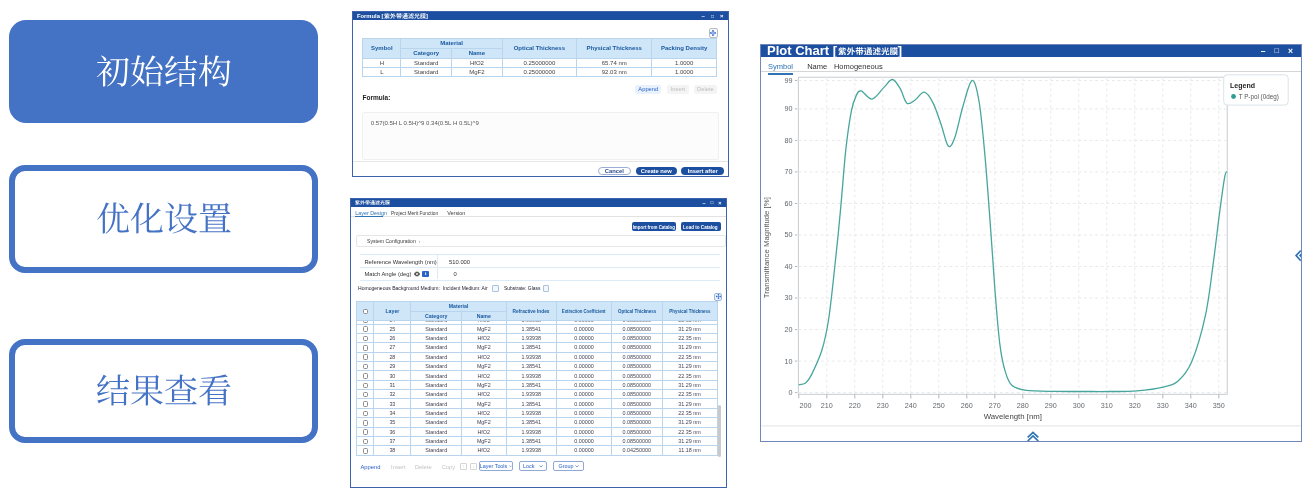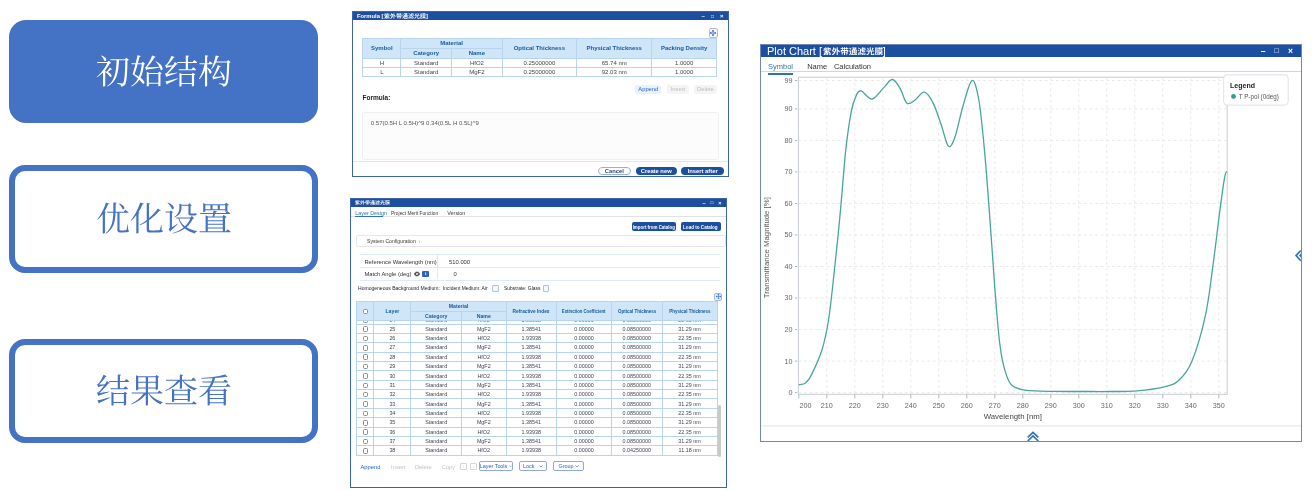--- a/index.html
+++ b/index.html
@@ -409,21 +409,21 @@
         </svg></div>
  <div class="abs" style="left:168.5px;top:262.9px;width:28.2px;height:9.6px;border:1px solid #8fa9d8;border-radius:2px;color:#2a62c9;font-size:5.4px;display:flex;align-items:center;justify-content:space-between;padding:0 3px">Lock <svg width="4" height="2.4" viewBox="0 0 10 6">
           <path d="M1 1 L5 5 L9 1" stroke="#2a62c9" stroke-width="1.6" fill="none"></path>
         </svg></div>
  <div class="abs" style="left:202.6px;top:262.9px;width:31.2px;height:9.6px;border:1px solid #8fa9d8;border-radius:2px;color:#2a62c9;font-size:5.4px;display:flex;align-items:center;justify-content:center;gap:1.5px">Group <svg width="4" height="2.4" viewBox="0 0 10 6">
           <path d="M1 1 L5 5 L9 1" stroke="#2a62c9" stroke-width="1.6" fill="none"></path>
         </svg></div>
 </div>
 
 <div class="win" id="winC" style="left:759.5px;top:43.5px;width:542.5px;height:398.5px;border-color:#6f87bb">
- <div class="tbar" style="height:12.6px;font-size:11px;font-weight:normal;padding-left:6.5px">
+ <div class="tbar" style="height:12.6px;font-size:13px;font-weight:bold;padding-left:6.5px">
   <span>Plot Chart [</span>
         <span style="margin:0 0 0 0.5px;display:inline-flex">
           <svg width="60.2" height="8.6" viewBox="0 0 7000 1000" fill="#ffffff">
             <path transform="translate(0,880) scale(1,-1)" d="M611 70C687 33 786 -27 839 -66L938 -4C881 31 785 86 708 123ZM257 113C206 72 120 30 41 3C68 -15 110 -51 131 -71C207 -38 302 18 364 72ZM173 274C195 283 226 289 382 302C320 274 268 253 240 243C179 220 142 207 102 203C113 173 128 120 132 100C166 112 208 118 445 137V27C445 15 440 12 425 12C410 12 354 11 307 13C323 -15 342 -57 349 -90C419 -90 471 -89 512 -74C554 -57 566 -31 566 23V146L784 163C812 133 835 105 851 82L957 129C912 189 821 275 748 334L650 292L704 243L441 227C545 269 648 319 743 377L670 460C638 438 604 417 569 397L421 387C463 406 503 426 541 448L479 501L506 505L504 598L379 583V664H499V759H379V850H264V570L202 563V776H95V551L33 545L43 439C148 453 288 473 428 493C350 444 259 406 228 395C194 381 169 373 143 370C154 343 168 295 173 274ZM849 800C800 774 726 747 650 725V850H531V606C531 502 560 472 682 472C706 472 803 472 829 472C918 472 950 500 963 608C931 614 884 630 860 647C856 582 849 571 817 571C794 571 715 571 697 571C656 571 650 575 650 607V628C747 649 854 679 938 715Z"></path>
             <path transform="translate(1000,880) scale(1,-1)" d="M200 850C169 678 109 511 22 411C50 393 102 355 123 335C174 401 218 490 254 590H405C391 505 371 431 344 365C308 393 266 424 234 447L162 365C201 334 253 293 291 258C226 150 136 73 25 22C55 1 105 -49 125 -79C352 35 501 278 549 683L463 708L440 704H291C302 745 312 787 321 829ZM589 849V-90H715V426C776 361 843 288 877 238L979 319C931 382 829 480 760 548L715 515V849Z"></path>
             <path transform="translate(2000,880) scale(1,-1)" d="M67 522V300H171V-3H291V232H434V-90H559V232H730V113C730 103 726 100 714 99C702 99 660 99 623 101C638 72 653 29 659 -4C722 -4 770 -3 806 14C843 31 852 59 852 112V300H935V522ZM434 336H184V422H434ZM559 336V422H813V336ZM687 846V746H559V845H438V746H317V846H197V746H48V645H197V561H317V645H438V563H559V645H687V560H807V645H954V746H807V846Z"></path>
             <path transform="translate(3000,880) scale(1,-1)" d="M46 742C105 690 185 617 221 570L307 652C268 697 186 766 127 814ZM274 467H33V356H159V117C116 97 69 60 25 16L98 -85C141 -24 189 36 221 36C242 36 275 5 315 -18C385 -58 467 -69 591 -69C698 -69 865 -63 943 -59C945 -28 962 26 975 56C870 42 703 33 595 33C486 33 396 39 331 78C307 92 289 105 274 115ZM370 818V727H727C701 707 673 688 645 672C599 691 552 709 513 723L436 659C480 642 531 620 579 598H361V80H473V231H588V84H695V231H814V186C814 175 810 171 799 171C788 171 753 170 722 172C734 146 747 106 752 77C812 77 856 78 887 94C919 110 928 135 928 184V598H794L796 600L743 627C810 668 875 718 925 767L854 824L831 818ZM814 512V458H695V512ZM473 374H588V318H473ZM473 458V512H588V458ZM814 374V318H695V374Z"></path>
             <path transform="translate(4000,880) scale(1,-1)" d="M534 206V37C534 -45 556 -69 649 -69C667 -69 744 -69 762 -69C835 -69 859 -39 868 77C843 83 806 97 788 110C784 22 779 9 752 9C735 9 675 9 662 9C633 9 628 12 628 37V206ZM444 207C432 139 408 51 379 -4L457 -34C486 21 506 112 519 182ZM627 238C664 188 708 120 726 77L798 121C778 164 734 229 695 276ZM797 210C844 138 890 40 904 -22L981 14C964 76 915 170 867 241ZM73 747C126 710 194 655 225 619L300 698C266 734 197 785 143 818ZM27 492C81 457 151 406 183 371L255 453C220 487 148 534 94 566ZM48 7 150 -56C194 40 241 154 278 258L188 322C145 208 88 83 48 7ZM308 666V453C308 314 301 116 218 -23C239 -35 285 -77 302 -99C398 55 415 298 415 452V577H518V504L442 498L448 414L518 420V409C518 318 546 292 658 292C681 292 782 292 806 292C888 292 917 316 928 410C900 416 858 430 837 444C833 388 827 379 795 379C772 379 689 379 670 379C629 379 622 383 622 411V429L804 444L798 526L622 512V577H852C843 547 834 519 825 498L911 478C932 521 956 592 973 653L902 669L886 666H661V708H919V795H661V850H548V666Z"></path>
             <path transform="translate(5000,880) scale(1,-1)" d="M121 766C165 687 210 583 225 518L342 565C325 632 275 731 230 807ZM769 814C743 734 695 630 654 563L758 523C801 585 852 682 896 771ZM435 850V483H49V370H294C280 205 254 83 23 14C50 -10 83 -59 96 -91C360 -2 405 159 423 370H565V67C565 -49 594 -86 707 -86C728 -86 804 -86 827 -86C926 -86 957 -39 969 136C937 144 885 165 859 185C855 48 849 26 816 26C798 26 739 26 724 26C692 26 686 32 686 68V370H953V483H557V850Z"></path>
             <path transform="translate(6000,880) scale(1,-1)" d="M541 404H795V360H541ZM541 521H795V479H541ZM721 849V780H613V849H504V780H383V684H504V623H613V684H721V623H829V684H957V780H829V849ZM434 601V280H601L595 229H385V129H566C535 71 477 29 360 1C383 -20 412 -63 423 -91C563 -52 635 7 674 87C722 3 793 -58 893 -90C909 -60 942 -16 967 6C879 27 812 70 769 129H946V229H712L718 280H906V601ZM77 809V448C77 302 73 101 20 -37C45 -45 89 -70 109 -85C144 5 161 125 168 240H260V41C260 30 256 26 246 26C236 25 206 25 177 26C190 0 201 -47 204 -74C258 -74 295 -72 322 -55C349 -37 356 -7 356 39V809ZM175 701H260V581H175ZM175 472H260V349H174L175 448Z"></path>
@@ -432,21 +432,21 @@
         <span>]</span>
  </div>
  <div class="tctl" style="height:12.6px;right:8px;gap:9px;font-size:8.5px">
    <span style="font-weight:bold">–</span>
         <span style="font-size:7.5px">□</span>
         <span style="font-size:8.5px;font-weight:bold">×</span>
  </div>
  <div class="abs" style="left:0;right:0;top:12.6px;height:15.4px;border-bottom:1px solid #d5d5d5"></div>
  <div class="abs" style="left:7.5px;top:17.5px;font-size:7.5px;color:#2e74b5;border-bottom:2px solid #2e74b5;padding-bottom:1.6px">Symbol</div>
  <div class="abs" style="left:46.7px;top:17.5px;font-size:7.5px;color:#333">Name</div>
- <div class="abs" style="left:73.4px;top:17.5px;font-size:7.5px;color:#333">Calculation</div>
+ <div class="abs" style="left:73.4px;top:17.5px;font-size:7.5px;color:#333">Homogeneous</div>
 </div>
 
 <svg class="abs" style="left:760.5px;top:72.3px" width="540.5" height="369" viewBox="760.5 72.3 540.5 369">
  <rect x="797.9" y="77.5" width="428.80000000000007" height="317.1" fill="#fff" stroke="#c6ccd2" stroke-width="1"></rect>
  <line x1="798.3" y1="394.6" x2="798.3" y2="398.8" class="tk"></line>
       <line x1="826.3" y1="77.5" x2="826.3" y2="394.6" class="gv"></line>
       <line x1="826.3" y1="394.6" x2="826.3" y2="398.8" class="tk"></line>
       <line x1="854.3" y1="77.5" x2="854.3" y2="394.6" class="gv"></line>
       <line x1="854.3" y1="394.6" x2="854.3" y2="398.8" class="tk"></line>
       <line x1="882.3" y1="77.5" x2="882.3" y2="394.6" class="gv"></line>

